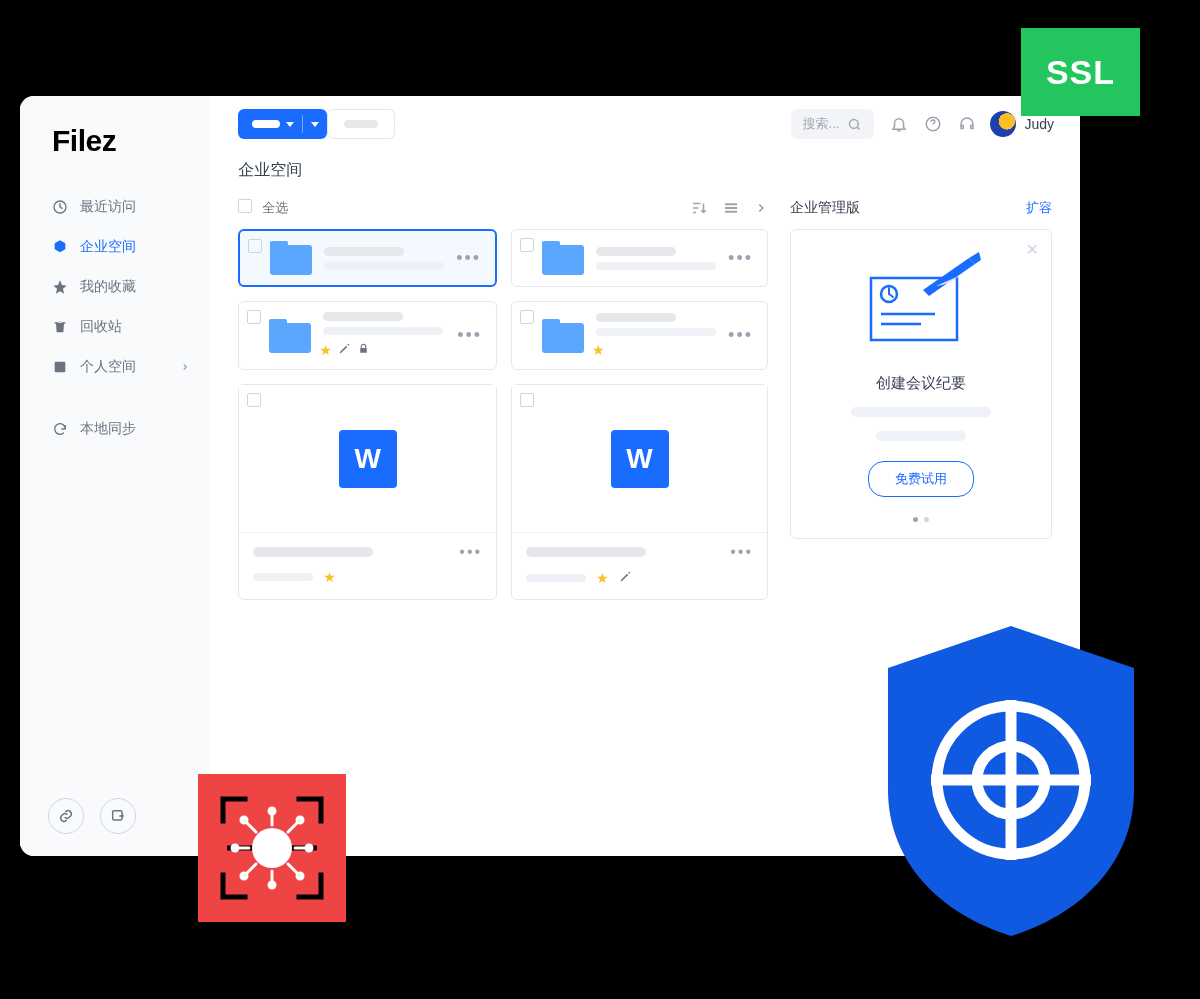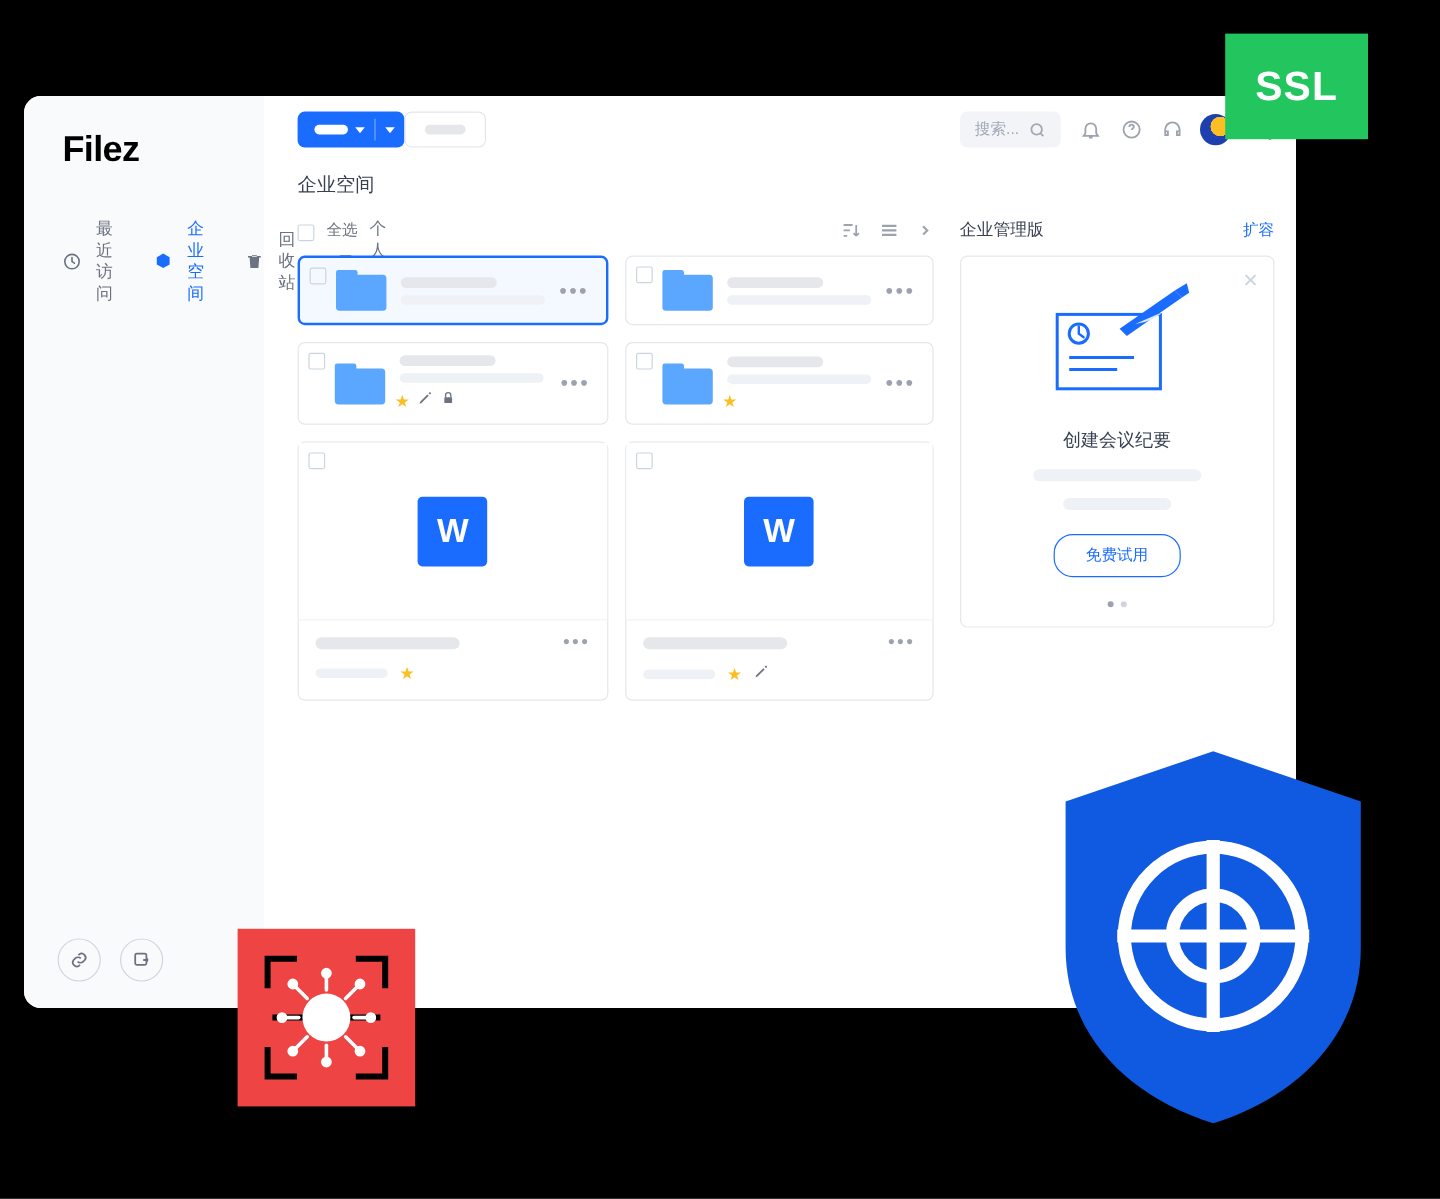--- a/index.html
+++ b/index.html
@@ -1,20 +1,20 @@
 <!DOCTYPE html>
 <html><head>
 <meta charset="utf-8">
 <style>
 * { margin: 0; padding: 0; box-sizing: border-box; }
 body { font-family: -apple-system, BlinkMacSystemFont, "Segoe UI", "PingFang SC", "Microsoft YaHei", sans-serif; background: #000; width: 1200px; height: 999px; position: relative; overflow: hidden; }
-.app-window { position: absolute; left: 20px; top: 80px; width: 1060px; height: 760px; background: #f9fafc; border-radius: 14px; display: flex; box-shadow: 0 4px 30px rgba(0,0,0,0.08); overflow: hidden; }
+.app-window { position: absolute; left: 20px; top: 96px; width: 1060px; height: 760px; background: #f9fafc; border-radius: 14px; display: flex; box-shadow: 0 4px 30px rgba(0,0,0,0.08); overflow: hidden; }
 .sidebar { width: 200px; background: #f9fafc; padding: 28px 0 0 0; display: flex; flex-direction: column; position: relative; }
 .logo { font-size: 30px; font-weight: 900; color: #000; padding: 0 0 0 32px; letter-spacing: -0.5px; margin-bottom: 30px; }
-.nav { display: flex; flex-direction: row; gap: 2px; padding: 0 0; }
+.nav { display: flex; flex-direction: column; gap: 2px; padding: 0 0; justify-content: center; }
 .nav-item { display: flex; align-items: center; gap: 12px; padding: 10px 0 10px 32px; color: #6b7280; font-size: 14px; cursor: pointer; position: relative; }
 .nav-item.active { color: #1a6cff; font-weight: 500; }
 .nav-item .icon { width: 16px; height: 16px; display: flex; align-items: center; justify-content: center; }
 .nav-chevron { margin-left: auto; margin-right: 20px; color: #9ca3af; }
 .nav-divider { height: 20px; }
 .spinner-small { width: 16px; height: 16px; border: 2px solid #e5e7eb; border-top-color: #1a6cff; border-right-color: #1a6cff; border-radius: 50%; margin-left: auto; margin-right: 20px; }
 .sidebar-footer { position: absolute; bottom: 22px; left: 28px; display: flex; gap: 16px; }
 .footer-btn { width: 36px; height: 36px; border: 1.5px solid #d1d5db; border-radius: 50%; display: flex; align-items: center; justify-content: center; color: #6b7280; cursor: pointer; }
 .footer-btn svg { width: 16px; height: 16px; }
 
@@ -29,21 +29,21 @@
 .spacer { flex: 1; }
 .search-box { display: flex; align-items: center; gap: 8px; background: #f2f4f8; border-radius: 6px; height: 30px; padding: 0 12px; color: #a0a7b5; font-size: 13px; cursor: text; }
 .topbar-icon { color: #9ca3af; width: 18px; height: 18px; cursor: pointer; margin-left: 16px; display:flex; align-items:center; justify-content:center;}
 .avatar { width: 26px; height: 26px; border-radius: 50%; background: radial-gradient(circle at 65% 40%, #fbbf24 35%, #1e40af 36%); margin-left: 14px; cursor: pointer; }
 .username { font-size: 14px; color: #374151; margin-left: 8px; }
 
 .section-title { font-size: 16px; color: #374151; padding: 8px 28px 18px; }
 .content-row { display: flex; padding: 0 28px; gap: 22px; }
 .file-area { flex: 1; }
 .toolbar-row { display: flex; align-items: center; padding: 0 0 12px 0; }
-.select-all { display: flex; align-items: flex-end; gap: 10px; color: #6b7280; font-size: 13px; }
+.select-all { display: flex; align-items: flex-start; gap: 10px; color: #6b7280; font-size: 13px; }
 .view-controls { margin-left: auto; display: flex; gap: 14px; align-items: center; color: #9ca3af; }
 .view-controls .vc { cursor: pointer; display:flex; }
 
 .cards-grid { display: grid; grid-template-columns: 1fr 1fr; gap: 14px; }
 .folder-card { border: 1px solid #e5e7eb; border-radius: 6px; padding: 10px 14px 10px 10px; display: flex; align-items: center; gap: 12px; position: relative; background: #fff; cursor: pointer; }
 .folder-card.selected { border: 2px solid #1a6cff; background: #f4f9ff; }
 .card-check { width: 14px; height: 14px; border: 1.5px solid #cbd5e1; border-radius: 2px; position: absolute; top: 8px; left: 8px; cursor: pointer; }
 .folder-icon { width: 42px; height: 34px; margin-left: 20px; position:relative; }
 .folder-icon .tab { position:absolute; top:0; left:0; width:18px; height:6px; background:#5ba7ff; border-radius:2px 2px 0 0;}
 .folder-icon .body { position:absolute; top:4px; left:0; width:42px; height:30px; background:#5ba7ff; border-radius:3px;}
@@ -105,37 +105,53 @@
         <span class="icon">
             <svg viewBox="0 0 24 24" width="16" height="16" fill="currentColor">
               <path d="M12 2l8 4.5v9L12 20l-8-4.5v-9L12 2z"></path>
             </svg>
           </span>
         <span>企业空间</span>
       </div>
       <div class="nav-item">
         <span class="icon">
             <svg viewBox="0 0 24 24" width="16" height="16" fill="currentColor">
+              <path d="M12 2l2.9 6.9L22 10l-5.5 4.8L18 22l-6-3.6L6 22l1.5-7.2L2 10l7.1-1.1L12 2z"></path>
+            </svg>
+          </span>
+        <span>我的收藏</span>
+      </div>
+      <div class="nav-item">
+        <span class="icon">
+            <svg viewBox="0 0 24 24" width="16" height="16" fill="currentColor">
               <path d="M6 7h12l-1 13H7L6 7zm3-3h6v2H9V4zM4 7h16v-2H4v2z"></path>
             </svg>
           </span>
         <span>回收站</span>
       </div>
       <div class="nav-item">
         <span class="icon">
             <svg viewBox="0 0 24 24" width="16" height="16" fill="currentColor">
               <rect x="4" y="4" width="16" height="16" rx="2"></rect>
             </svg>
           </span>
         <span>个人空间</span>
         <span class="nav-chevron"><svg width="10" height="10" viewBox="0 0 24 24" fill="none" stroke="currentColor" stroke-width="3">
               <path d="M9 6l6 6-6 6"></path>
             </svg></span>
       </div>
       <div class="nav-divider"></div>
+      <div class="nav-item">
+        <span class="icon">
+            <svg viewBox="0 0 24 24" width="16" height="16" fill="none" stroke="currentColor" stroke-width="2">
+              <path d="M20 12a8 8 0 10-2.3 5.6M20 12V6m0 6h-6"></path>
+            </svg>
+          </span>
+        <span>本地同步</span>
+      </div>
     </nav>
     <div class="sidebar-footer">
       <div class="footer-btn">
           <svg viewBox="0 0 24 24" fill="none" stroke="currentColor" stroke-width="2.2">
             <path d="M10 14a5 5 0 007 0l2-2a5 5 0 00-7-7l-1 1M14 10a5 5 0 00-7 0l-2 2a5 5 0 007 7l1-1"></path>
           </svg>
         </div>
       <div class="footer-btn">
           <svg viewBox="0 0 24 24" fill="none" stroke="currentColor" stroke-width="2.2">
             <rect x="4" y="4" width="14" height="14" rx="2"></rect>

